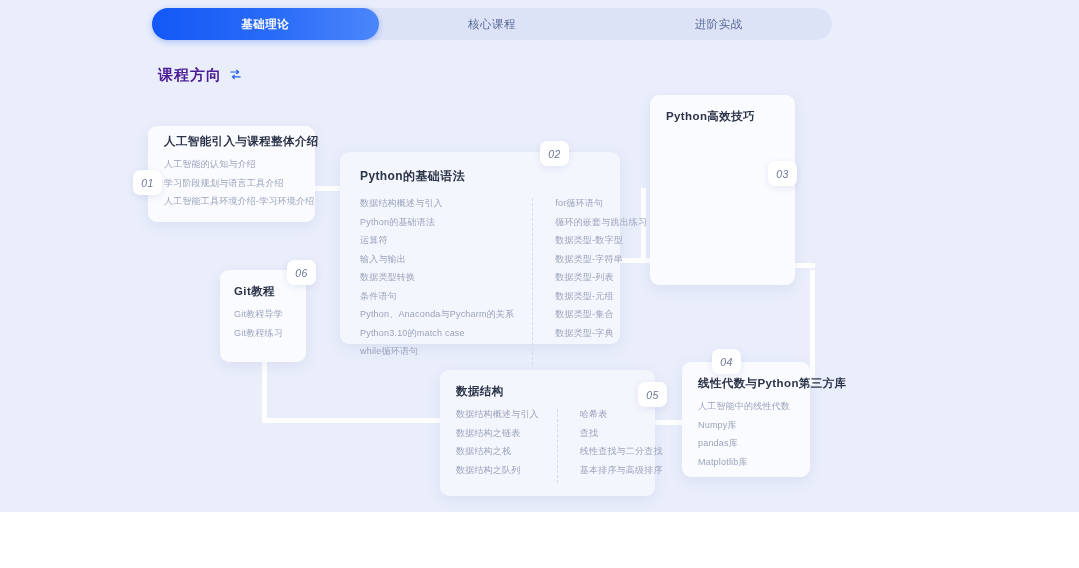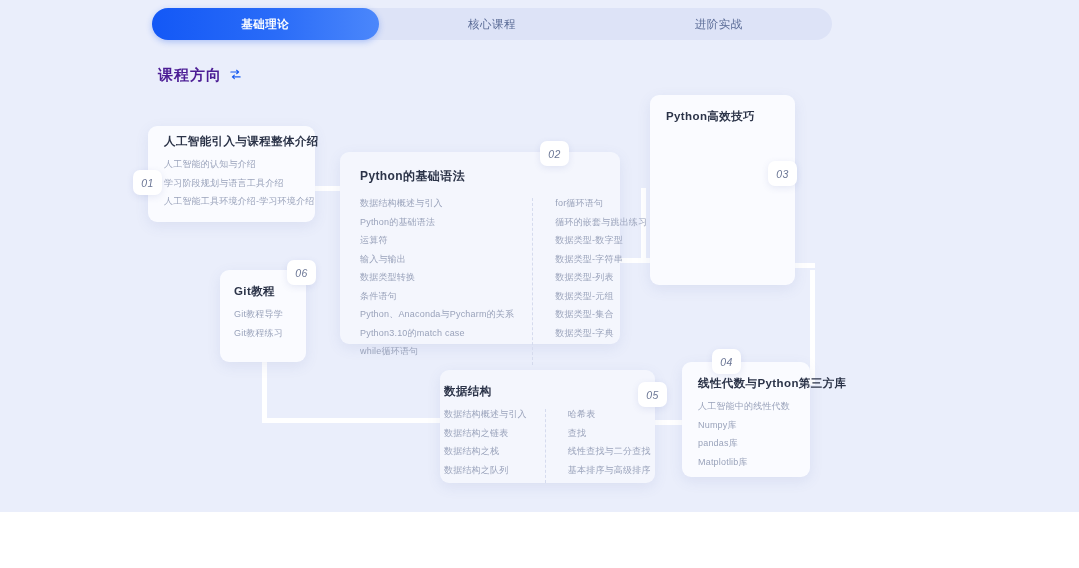--- a/index.html
+++ b/index.html
@@ -187,21 +187,21 @@
     <div class="cols">
       <div class="col">
         <div class="item">人工智能中的线性代数</div>
         <div class="item">Numpy库</div>
         <div class="item">pandas库</div>
         <div class="item">Matplotlib库</div>
       </div>
     </div>
   </div>
 
-  <div class="card" style="left:440px; top:370px; width:215px; height:113px; padding:14px 12px 10px 4px;">
+  <div class="card" style="left:440px; top:370px; width:215px; height:126px; padding:14px 12px 10px 16px;">
     <div class="card-title">数据结构</div>
     <div class="cols">
       <div class="col">
         <div class="item">数据结构概述与引入</div>
         <div class="item">数据结构之链表</div>
         <div class="item">数据结构之栈</div>
         <div class="item">数据结构之队列</div>
       </div>
       <div class="col right">
         <div class="item">哈希表</div>

